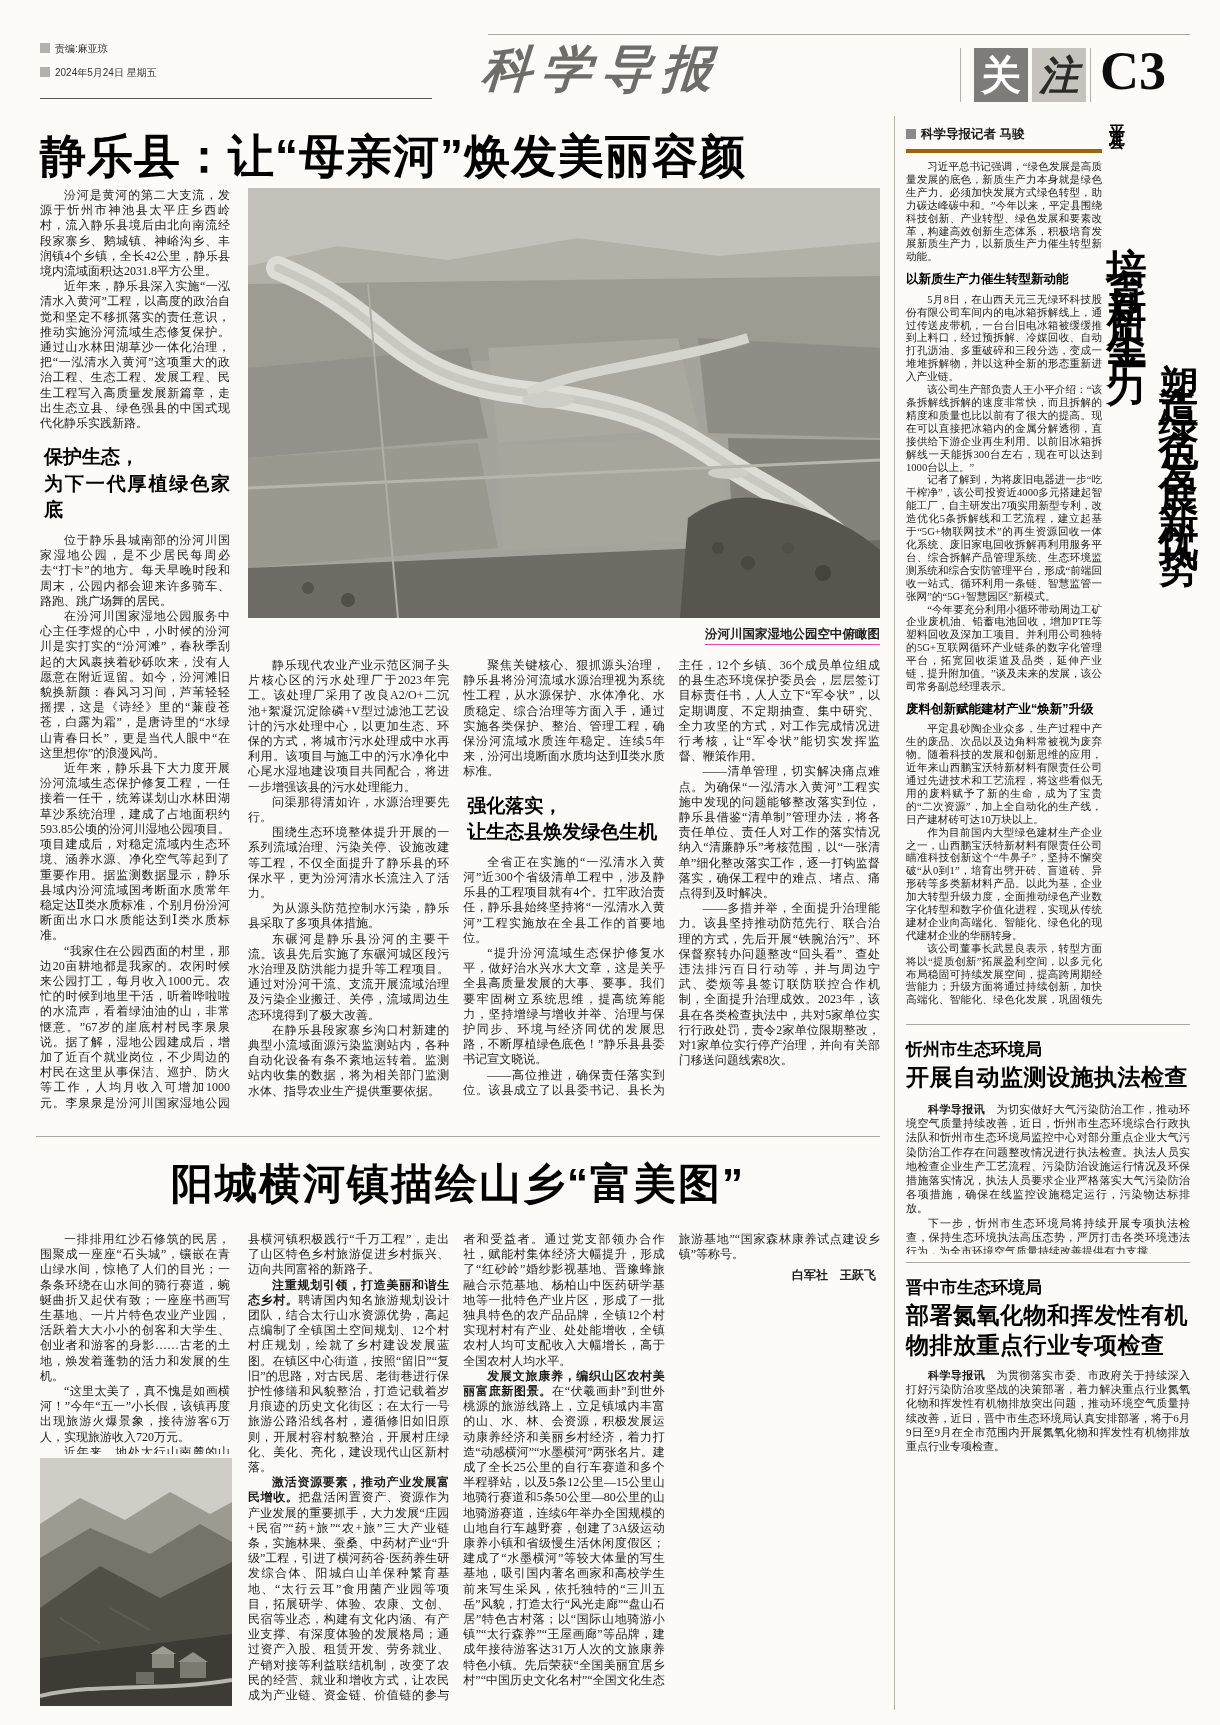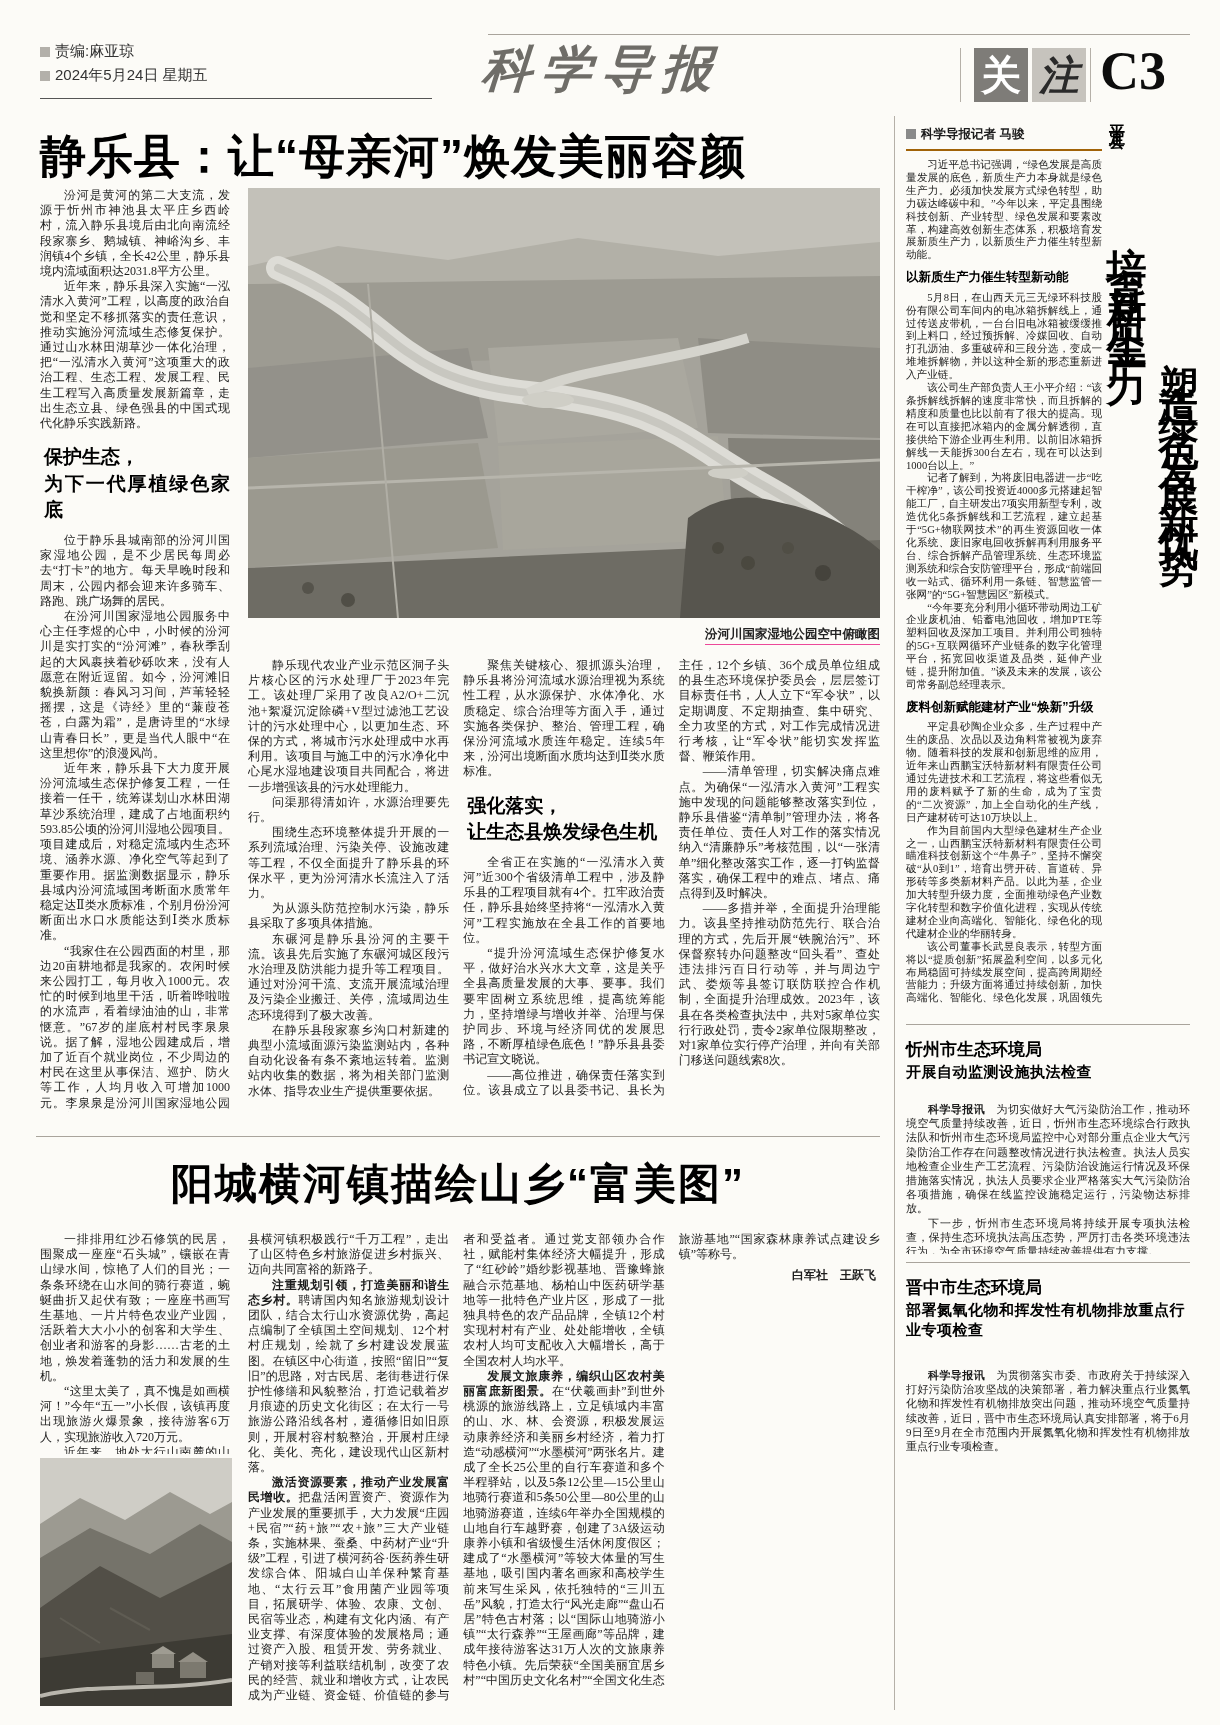--- a/index.html
+++ b/index.html
@@ -3,21 +3,21 @@
 <meta charset="utf-8">
 <style>
   html,body{margin:0;padding:0;background:#e8e6e0;}
   .page{position:relative;width:1220px;height:1725px;margin:0 auto;background:#fcfbf7;overflow:hidden;
         font-family:"Liberation Serif","DejaVu Serif",serif;color:#1c1c1c;}
   .abs{position:absolute;}
   .rule{background:#a9a49c;height:1px;}
   .vrule{background:#b5b0a8;width:1px;}
 
   
-  .ed-line{font-size:15px;color:#333;white-space:nowrap;font-family:"Liberation Sans","DejaVu Sans",sans-serif;}
+  .ed-line{font-size:10px;color:#333;white-space:nowrap;font-family:"Liberation Sans","DejaVu Sans",sans-serif;}
   .sq{display:inline-block;width:10px;height:10px;background:#b3b0aa;margin-right:5px;vertical-align:-1px;}
   .masthead{font-size:50px;font-weight:bold;font-style:italic;color:#6f6d68;letter-spacing:10px;
             font-family:"DejaVu Serif","Liberation Serif",serif;transform:skewX(-4deg);}
   .badge-box{width:54px;height:54px;text-align:center;line-height:54px;font-weight:bold;font-size:40px;
              font-family:"Liberation Sans","DejaVu Sans",sans-serif;}
   .badge-guan{background:#7e7c78;color:#ffffff;}
   .badge-zhu{background:#c6c3bd;color:#2a2a2a;font-style:italic;font-family:"DejaVu Serif",serif;}
   .pagenum{font-family:"Liberation Serif","DejaVu Serif",serif;font-weight:bold;font-size:54px;color:#0d0d0d;}
 
   
@@ -35,28 +35,28 @@
   .plead{font-family:"Liberation Sans","DejaVu Sans",sans-serif;font-weight:bold;}
   .ptail{font-family:"Liberation Sans","DejaVu Sans",sans-serif;font-weight:bold;float:right;}
   .caption{font-size:12.5px;font-weight:bold;text-align:right;color:#222;}
   .caption span{border-bottom:1px solid #ec4899;padding-bottom:3px;}
 
   
   .right-body{font-size:10.6px;line-height:12.9px;text-align:justify;overflow:hidden;}
   .right-body .para{margin:0;text-indent:2em;}
   .right-body .subhead{font-size:12.5px;margin:7px 0 5px 0;}
   .reporter{font-family:"Liberation Sans","DejaVu Sans",sans-serif;font-weight:bold;font-size:12.5px;
-            border-bottom:2px solid #a16207;padding-bottom:6px;margin-bottom:8px;}
+            border-bottom:4px solid #a16207;padding-bottom:6px;margin-bottom:8px;}
   .vtext{writing-mode:vertical-rl;text-orientation:upright;font-family:"Liberation Sans","DejaVu Sans",sans-serif;color:#000;}
   .vkicker{font-size:16px;font-weight:bold;letter-spacing:4px;}
   .vhead{font-size:40px;font-weight:900;}
 
   
   .brief-kicker{font-family:"Liberation Sans","DejaVu Sans",sans-serif;font-weight:bold;font-size:17px;color:#000;}
-  .brief-headline{font-family:"Liberation Sans","DejaVu Sans",sans-serif;font-weight:900;font-size:15px;
+  .brief-headline{font-family:"Liberation Sans","DejaVu Sans",sans-serif;font-weight:900;font-size:23px;
                   line-height:1.32;color:#000;letter-spacing:0.5px;}
   .brief-body{font-size:11px;line-height:14.2px;text-align:justify;overflow:hidden;}
   .brief-body .para{margin:0;text-indent:2em;}
 
   svg{display:block;}
 </style>
 </head>
 <body>
 
 <div class="page">

